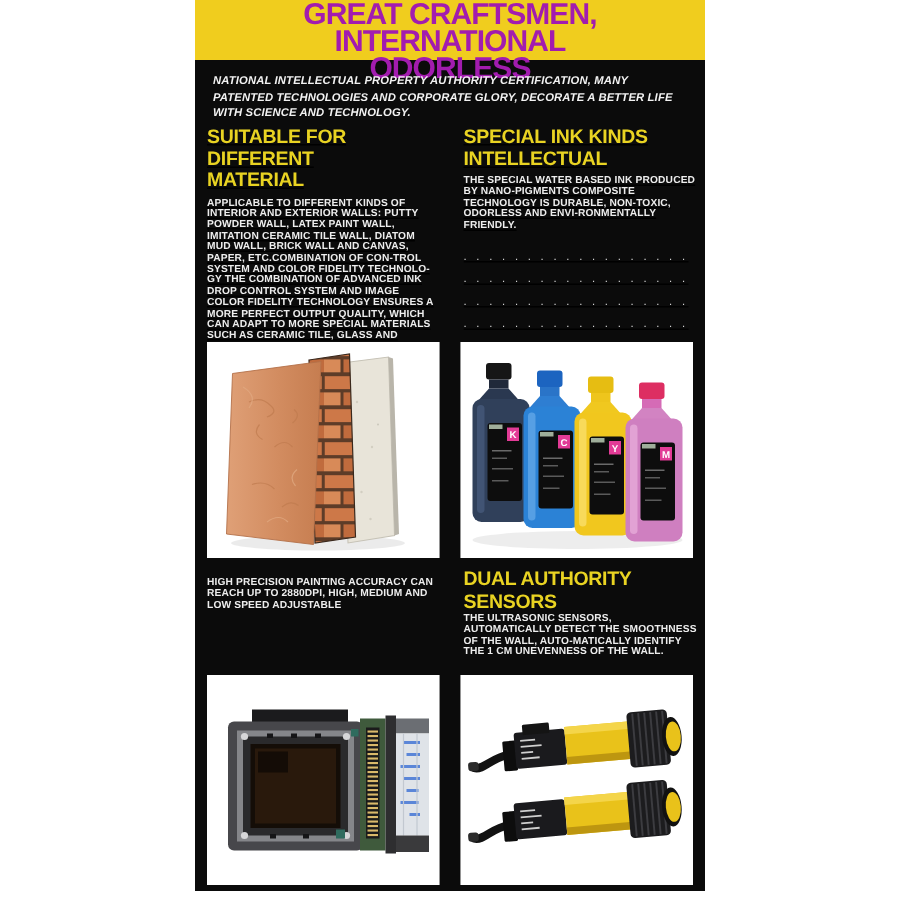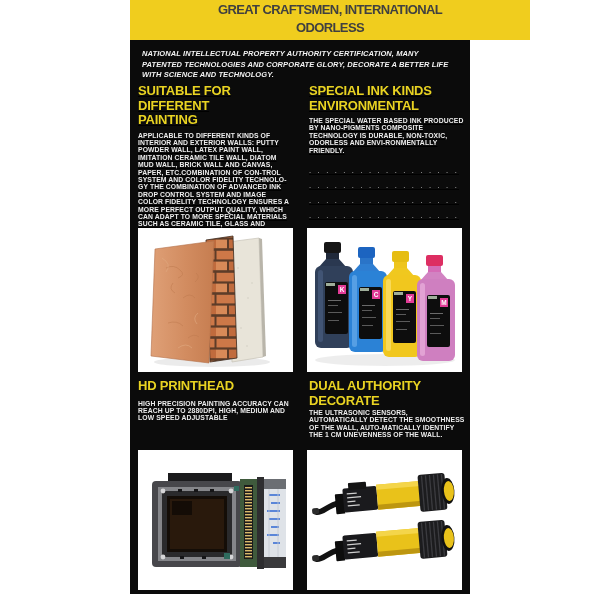--- a/index.html
+++ b/index.html
@@ -1,20 +1,20 @@
 <!DOCTYPE html>
 <html><head>
 <meta charset="utf-8">
 <style>
   html,body{margin:0;padding:0;}
   body{width:600px;height:600px;background:#ffffff;position:relative;overflow:hidden;
        font-family:"Liberation Sans", sans-serif;}
   .panel{position:absolute;left:130px;top:0;width:340px;height:594px;background:#0b0b0b;}
-  .banner{position:absolute;left:0;top:0;width:400px;height:40px;background:#f0cd1e;
-          color:#404040;text-align:center;font-weight:bold;font-size:13px;line-height:18px;
+  .banner{position:absolute;left:0;top:0;width:340px;height:40px;background:#f0cd1e;
+          color:#a21caf;text-align:center;font-weight:bold;font-size:20px;line-height:18px;
           letter-spacing:-0.6px;padding-top:1px;box-sizing:border-box;}
   .intro{position:absolute;left:12px;top:49px;width:316px;color:#f2f2f2;
          font-size:7.5px;line-height:10.5px;font-weight:bold;letter-spacing:0.1px;font-style:italic;}
   .col{position:absolute;}
   .col-l{left:8px;width:152px;}
   .col-r{left:179px;width:156px;}
   .cols-top{top:84px;text-decoration:underline;}
   .cols-bot{top:379px;}
   .h-yel{color:#e9d322;font-weight:bold;font-size:13px;line-height:14.5px;letter-spacing:-0.2px;}
   .body-txt{margin-top:4px;color:#ededed;font-size:6.8px;line-height:7.4px;font-weight:bold;
@@ -37,29 +37,29 @@
   <div class="banner">
     <div>GREAT CRAFTSMEN, INTERNATIONAL</div>
     <div>ODORLESS</div>
   </div>
 
   <div class="intro">NATIONAL INTELLECTUAL PROPERTY AUTHORITY CERTIFICATION, MANY PATENTED TECHNOLOGIES AND CORPORATE GLORY, DECORATE A BETTER LIFE WITH SCIENCE AND TECHNOLOGY.</div>
 
   <div class="col col-l cols-top">
     <div class="h-yel">
       <div>SUITABLE FOR DIFFERENT</div>
-      <div>PAINTING</div>
+      <div>MATERIAL</div>
     </div>
     <div class="body-txt">APPLICABLE TO DIFFERENT KINDS OF INTERIOR AND EXTERIOR WALLS: PUTTY POWDER WALL, LATEX PAINT WALL, IMITATION CERAMIC TILE WALL, DIATOM MUD WALL, BRICK WALL AND CANVAS, PAPER, ETC.COMBINATION OF CON-TROL SYSTEM AND COLOR FIDELITY TECHNOLO-GY THE COMBINATION OF ADVANCED INK DROP CONTROL SYSTEM AND IMAGE COLOR FIDELITY TECHNOLOGY ENSURES A MORE PERFECT OUTPUT QUALITY, WHICH CAN ADAPT TO MORE SPECIAL MATERIALS SUCH AS CERAMIC TILE, GLASS AND OTHER MATERIALS.</div>
   </div>
 
   <div class="col col-r cols-top">
     <div class="h-yel">
       <div>SPECIAL INK KINDS</div>
-      <div>ENVIRONMENTAL</div>
+      <div>INTELLECTUAL</div>
     </div>
     <div class="body-txt">THE SPECIAL WATER BASED INK PRODUCED BY NANO-PIGMENTS COMPOSITE TECHNOLOGY IS DURABLE, NON-TOXIC, ODORLESS AND ENVI-RONMENTALLY FRIENDLY.</div>
     <div class="dots">
       <div>. . . . . . . . . . . . . . . . . . . . . . . . . . . .</div>
       <div>. . . . . . . . . . . . . . . . . . . . . . . . . . . .</div>
       <div>. . . . . . . . . . . . . . . . . . . . . . . . . . . .</div>
       <div>. . . . . . . . . . . . . . . . . . . . . . . . . . . .</div>
     </div>
   </div>
 
@@ -164,30 +164,27 @@
         <text x="137" y="77.2" font-size="6.5" font-weight="bold" fill="#ffffff" text-anchor="middle" font-family="Liberation Sans, sans-serif">M</text>
         <rect x="123" y="85" width="13" height="1" fill="#6a6a6a"></rect>
           <rect x="123" y="90" width="10" height="1" fill="#5a5a5a"></rect>
         <rect x="123" y="97" width="14" height="1" fill="#5a5a5a"></rect>
           <rect x="123" y="105" width="11" height="1" fill="#5a5a5a"></rect>
       </g>
     </svg>
   </div>
 
   <div class="col col-l cols-bot">
-    <div class="h-yel">
-      <div>HD PRINTHEAD</div>
-    </div>
     <div class="body-txt" style="margin-top:6px">HIGH PRECISION PAINTING ACCURACY CAN REACH UP TO 2880DPI, HIGH, MEDIUM AND LOW SPEED ADJUSTABLE</div>
   </div>
 
   <div class="col col-r cols-bot">
     <div class="h-yel">
       <div>DUAL AUTHORITY</div>
-      <div>DECORATE</div>
+      <div>SENSORS</div>
     </div>
     <div class="body-txt" style="margin-top:1px">THE ULTRASONIC SENSORS, AUTOMATICALLY DETECT THE SMOOTHNESS OF THE WALL, AUTO-MATICALLY IDENTIFY THE 1 CM UNEVENNESS OF THE WALL.</div>
   </div>
 
   <div class="imgbox box-bl">
     <svg width="155" height="140" viewBox="0 0 155 140">
       <rect x="0" y="0" width="155" height="140" fill="#ffffff"></rect>
       <rect x="30" y="23" width="64" height="11" fill="#1b1b1d"></rect>
       <rect x="14" y="31" width="90" height="86" rx="4" fill="#47474b"></rect>
       <rect x="20" y="37" width="78" height="74" fill="#85868a"></rect>

